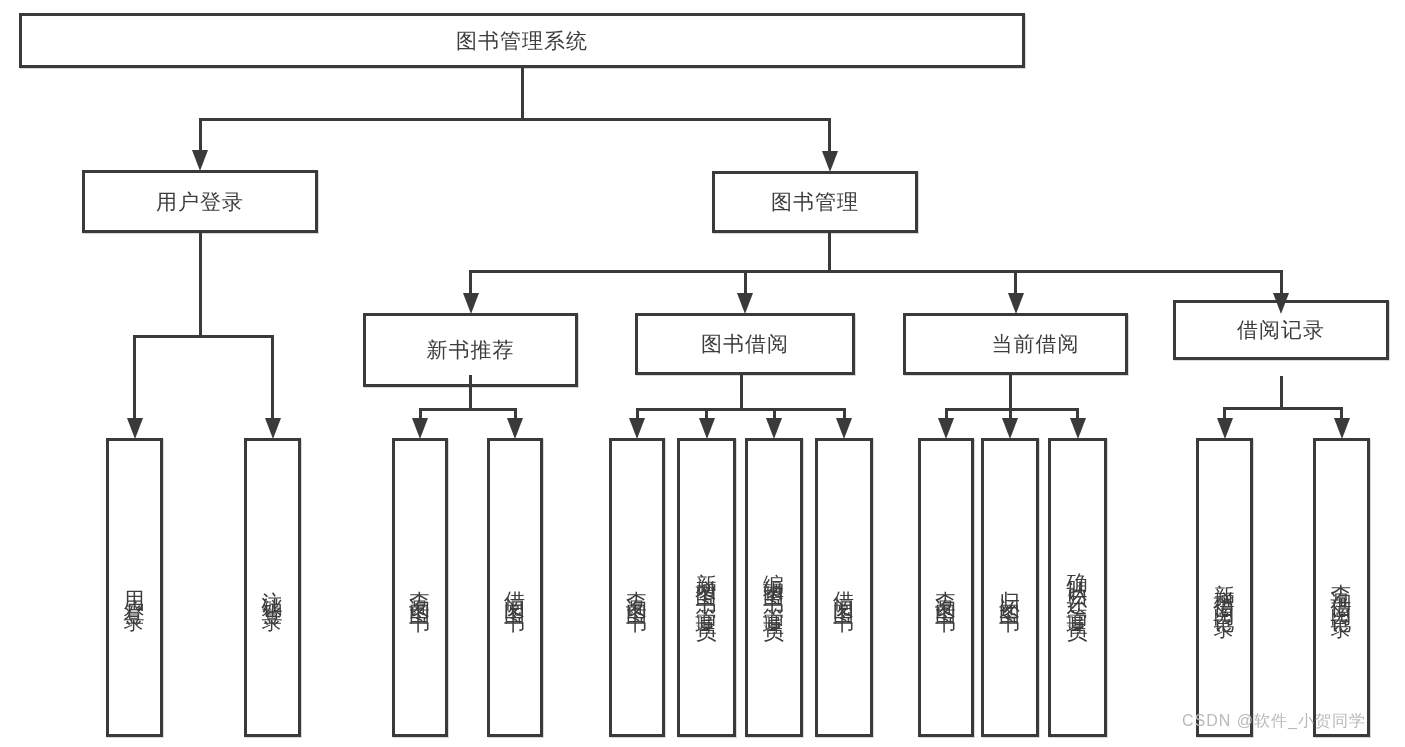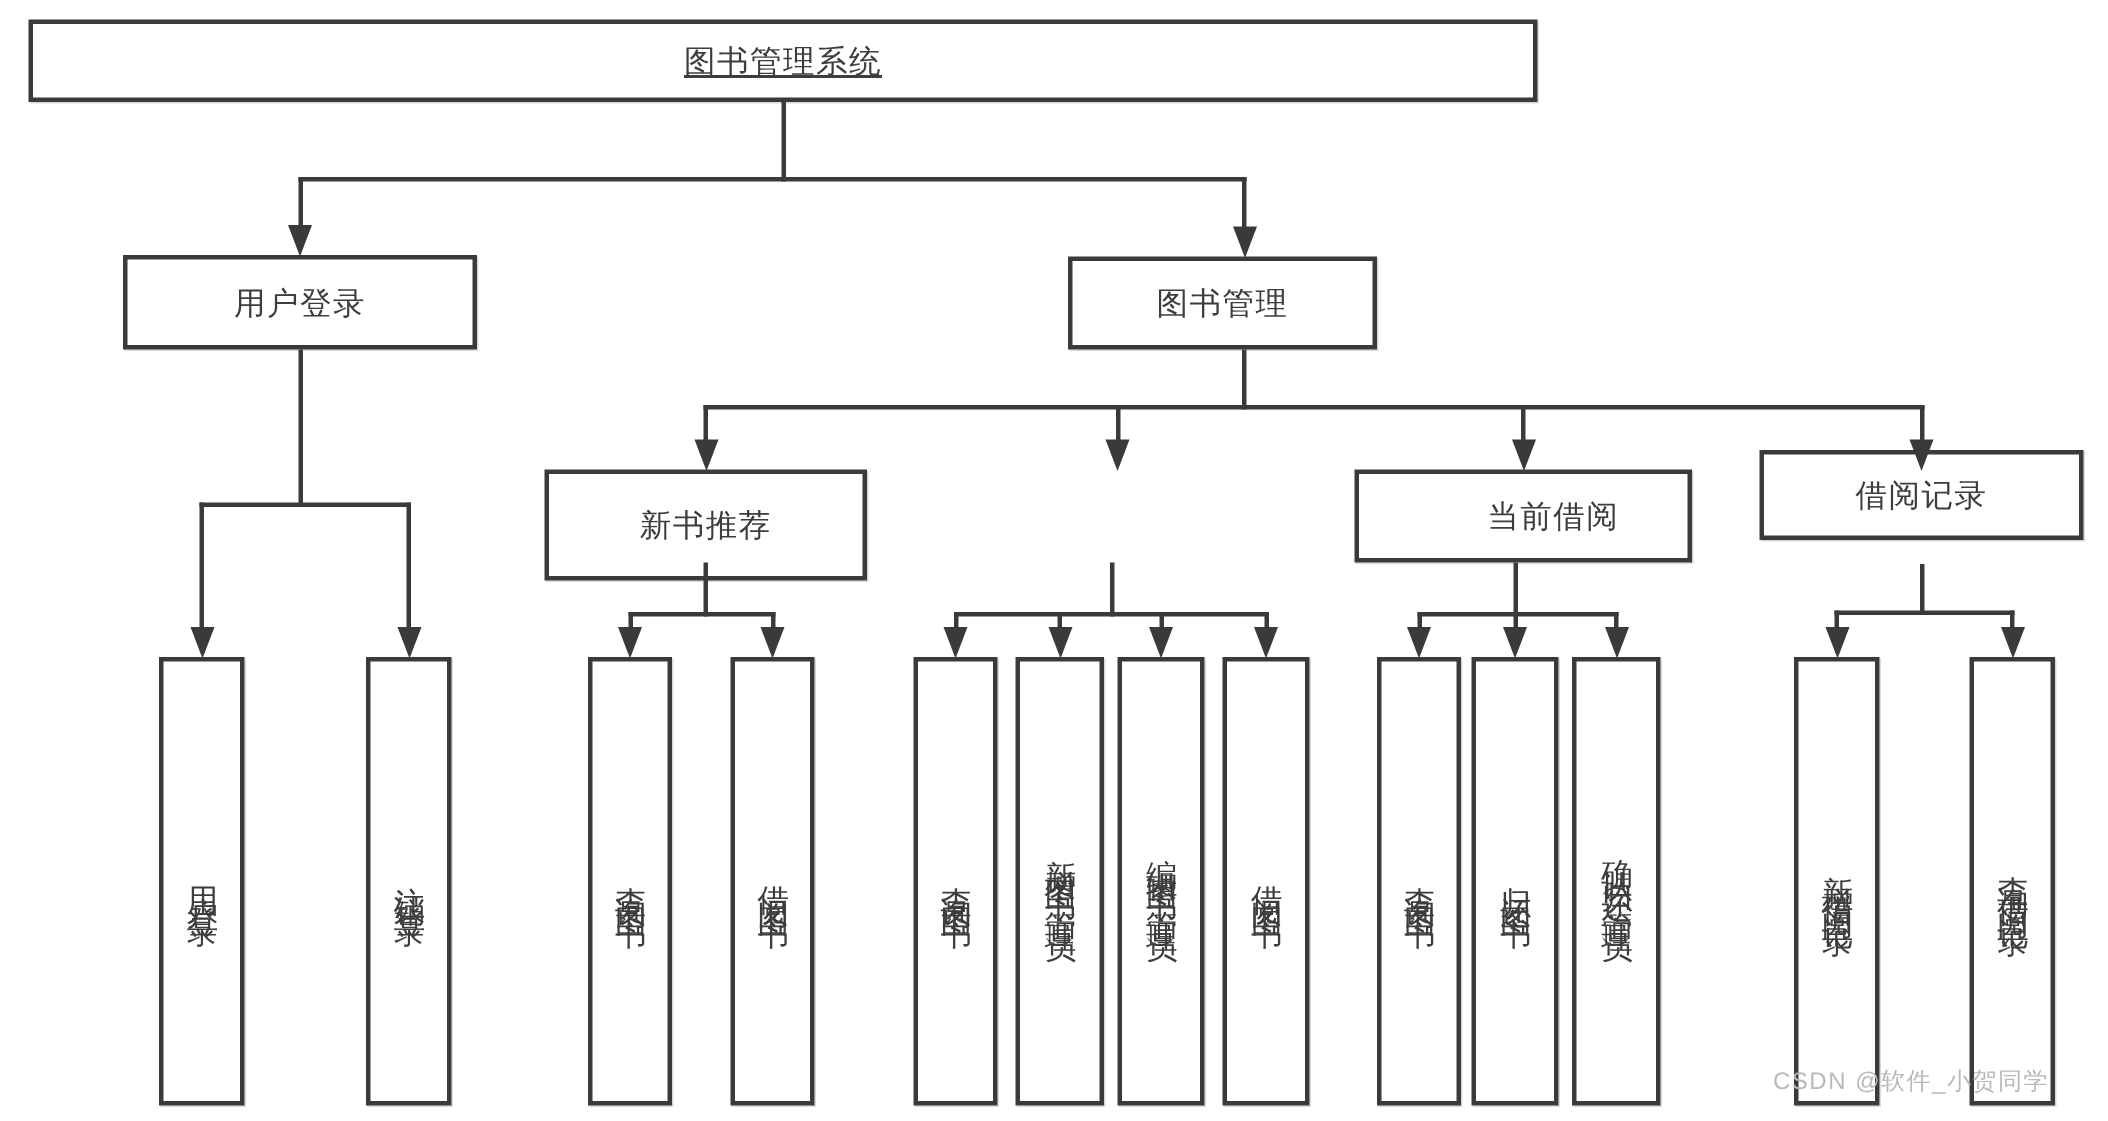--- a/index.html
+++ b/index.html
@@ -45,31 +45,34 @@
     letter-spacing:1px;
     z-index:6;
     white-space:nowrap;
   }
 </style>
 </head>
 <body>
 
 <div id="stage">
   <div class="watermark">CSDN @软件_小贺同学</div>
-<div class="node" style="left: 19px; top: 13px; width: 1006px; height: 55px; text-decoration: underline;">
+<div class="node" style="left: 19px; top: 13px; width: 1006px; height: 55px;">
       <span class="lbl">图书管理系统</span>
     </div>
     <div class="node" style="left: 82px; top: 170px; width: 236px; height: 63px;">
       <span class="lbl">用户登录</span>
     </div>
     <div class="node" style="left: 712px; top: 171px; width: 206px; height: 62px;">
       <span class="lbl">图书管理</span>
     </div>
     <div class="node" style="left: 363px; top: 313px; width: 215px; height: 74px;">
       <span class="lbl">新书推荐</span>
+    </div>
+    <div class="node" style="left: 635px; top: 313px; width: 220px; height: 62px;">
+      <span class="lbl">图书借阅</span>
     </div>
     <div class="node" style="left: 903px; top: 313px; width: 225px; height: 62px; padding-left: 40px;">
       <span class="lbl">当前借阅</span>
     </div>
     <div class="node" style="left: 1173px; top: 300px; width: 216px; height: 60px;">
       <span class="lbl">借阅记录</span>
     </div>
     <div class="node vertical" style="left: 106px; top: 438px; width: 57px; height: 299px;">
       <span class="lbl">用户登录</span>
     </div>

